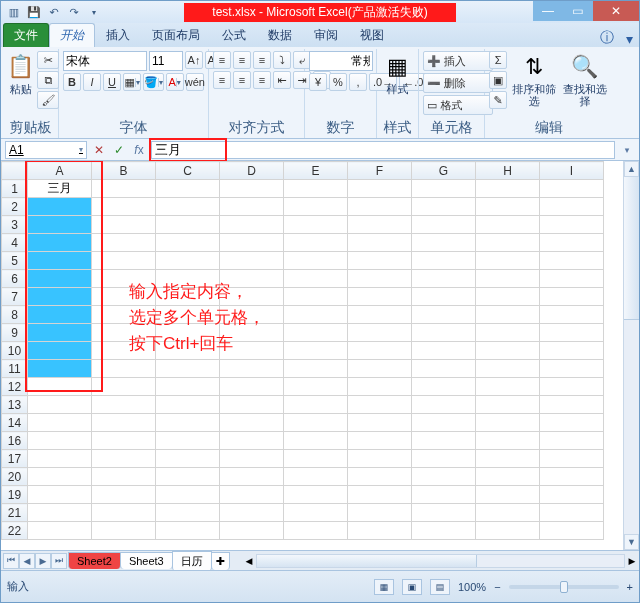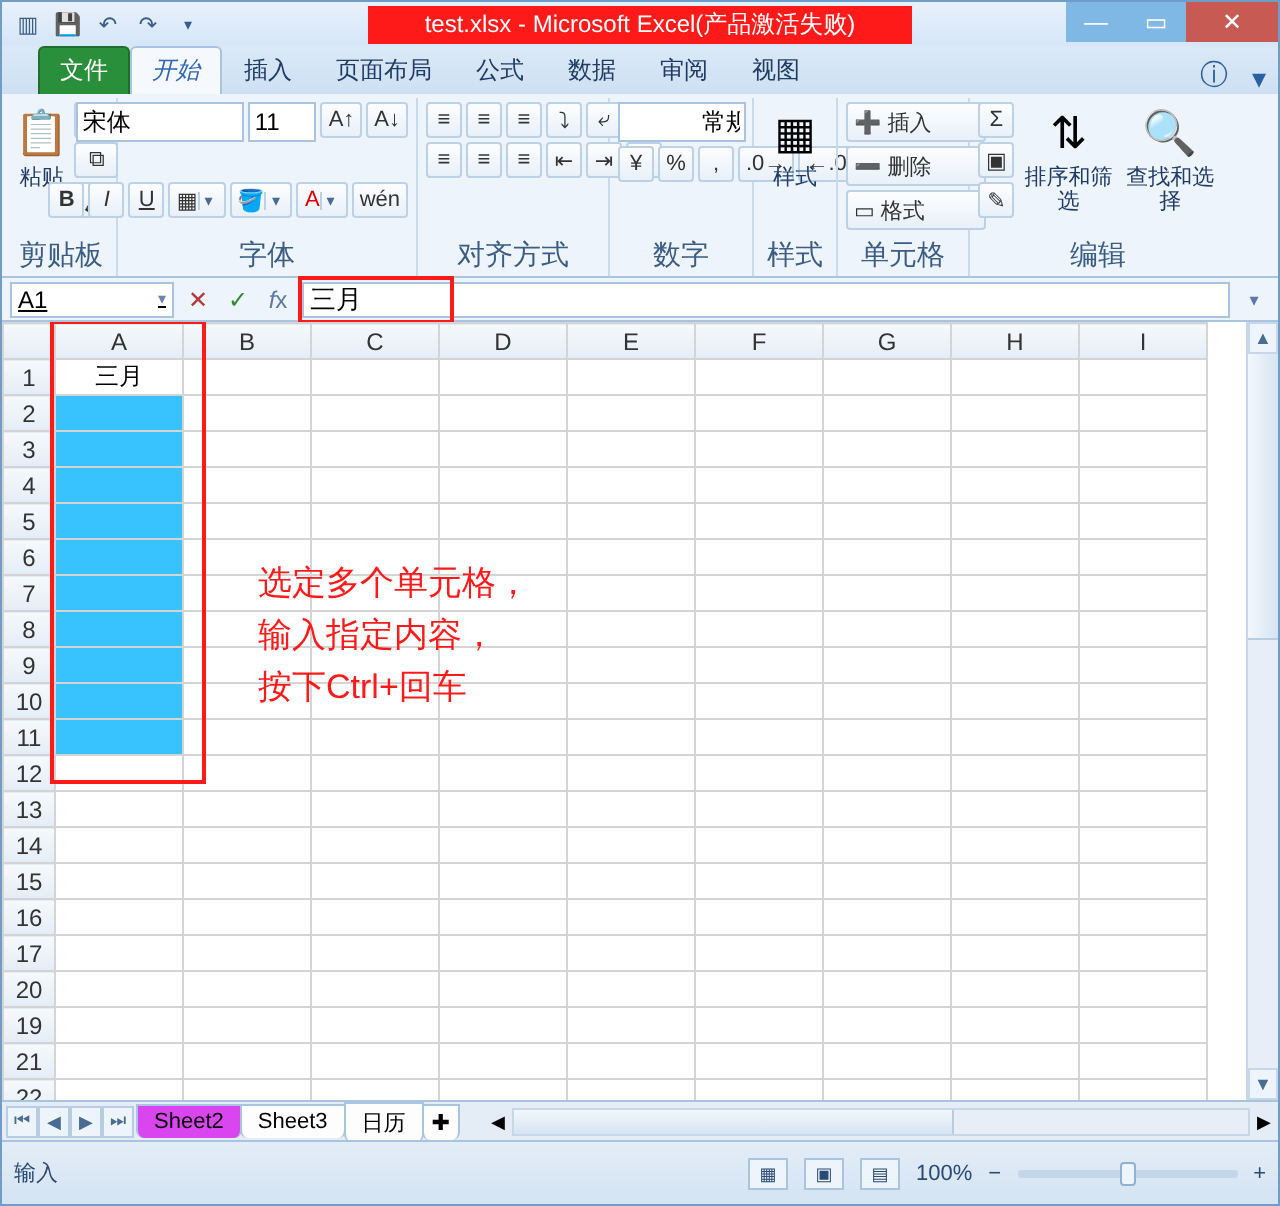--- a/index.html
+++ b/index.html
@@ -8,21 +8,21 @@
   .titlebar { height: 22px; display: flex; align-items: center; background: linear-gradient(#e8f1fb,#d6e6f7); position: relative; }
   .titlebar .qat { display: flex; align-items: center; gap: 2px; padding-left: 4px; }
   .titlebar .qat .ico { width: 18px; height: 18px; display: flex; align-items: center; justify-content: center; border: 1px solid transparent; border-radius: 2px; font-size: 11px; color: #3b5d84; cursor: pointer; }
   .title-center { position: absolute; left: 0; right: 0; display: flex; justify-content: center; pointer-events: none; }
   .title-center .red { background: #ff1a1a; color: #fff; padding: 1px 28px; font-size: 12px; pointer-events: auto; }
   .winbtns { position: absolute; right: 0; display: flex; height: 22px; }
   .winbtns div { width: 30px; height: 20px; display: flex; align-items: center; justify-content: center; color: #fff; font-size: 12px; cursor: pointer; }
   .winbtns .min { background: #7fb8e5; }
   .winbtns .max { background: #7fb8e5; }
   .winbtns .close { background: #c85a54; width: 46px; }
-  .tabs { height: 24px; display: flex; align-items: flex-end; background: linear-gradient(#dbe9f7,#cde0f2); padding-left: 18px; }
+  .tabs { height: 24px; display: flex; align-items: flex-end; background: linear-gradient(#dbe9f7,#cde0f2); padding-left: 2px; }
   .tabs .tab { padding: 3px 10px 3px; font-size: 12px; color: #1f3b66; cursor: pointer; border: 1px solid transparent; border-bottom: none; border-radius: 3px 3px 0 0; }
   .tabs .tab.file { background: #2a8f3a; color: #fff; border-color: #1f6f2c; }
   .tabs .tab.active { background: #f5f9fd; border-color: #a9c4e0; color: #3067b0; font-style: italic; }
   .tabs .spacer { flex: 1; }
   .tabs .help { color: #2d5fa3; padding: 0 6px; font-size: 14px; cursor: pointer; }
   .ribbon { height: 92px; background: #eef4fb; border-bottom: 1px solid #a9c4e0; display: flex; padding: 2px 2px 0; }
   .grp { border-right: 1px solid #c8dbee; padding: 2px 4px 0 4px; display: flex; flex-direction: column; justify-content: space-between; }
   .grp .body { display: flex; gap: 3px; align-items: flex-start; }
   .grp .lbl { font-size: 14px; color: #3b5d84; text-align: center; padding: 1px 0; position: relative; }
   .col { display: flex; flex-direction: column; gap: 2px; }
@@ -54,21 +54,21 @@
   table.cells th.rowh { width: 26px; height: 18px; text-align: center; }
   table.cells td { width: 64px; height: 18px; text-align: center; }
   .sel { background: #38c3ff !important; }
   .sel.first { background: #fff !important; }
   .redsel { position: absolute; border: 2px solid #ff1a1a; pointer-events: none; }
   .annot { position: absolute; color: #ff1a1a; font-size: 17px; line-height: 26px; pointer-events: none; }
   .sheettabs { height: 20px; display: flex; align-items: center; background: #e4ecf5; border-top: 1px solid #a9c4e0; font-size: 11px; }
   .sheettabs .nav { display: flex; gap: 0; padding: 0 2px; }
   .sheettabs .nav div { width: 16px; height: 16px; display: flex; align-items: center; justify-content: center; border: 1px solid #b7cde3; background: #eef4fb; color: #4a6b92; cursor: pointer; font-size: 9px; }
   .sheettabs .tab { padding: 2px 8px; border: 1px solid #a9c4e0; border-bottom: none; background: #fdfdfe; margin-left: -1px; cursor: pointer; border-radius: 0 0 4px 4px; }
-  .sheettabs .tab.active { background: #d946ef; }
+  .sheettabs .tab.active { background: #ef4444; }
   .sheettabs .hscroll { flex: 1; margin-left: 12px; display: flex; align-items: center; }
   .sheettabs .hscroll .track { flex: 1; height: 14px; background: #e8eef7; border: 1px solid #c8d7e8; position: relative; }
   .sheettabs .hscroll .thumb { position: absolute; left: 0; width: 60%; height: 100%; background: linear-gradient(#f3f7fc,#d6e4f2); border-right: 1px solid #b7cde3; }
   .status { height: 32px; background: linear-gradient(#e3edf7,#d4e3f2); border-top: 1px solid #a9c4e0; display: flex; align-items: center; font-size: 11px; color: #2a4a74; padding: 0 6px; gap: 8px; }
   .status .spacer { flex: 1; }
   .status .viewbtn { width: 20px; height: 16px; border: 1px solid #a9c4e0; background: #eef4fb; cursor: pointer; display: flex; align-items: center; justify-content: center; font-size: 9px; }
   .status .slider { width: 110px; height: 4px; background: #c4d6e8; position: relative; border-radius: 2px; }
   .status .slider .th { position: absolute; left: 50%; top: -4px; width: 8px; height: 12px; background: #eef4fb; border: 1px solid #8fb1d2; border-radius: 2px; transform: translateX(-50%); }
   .vscroll { width: 16px; background: #e8eef7; border-left: 1px solid #c8d7e8; display: flex; flex-direction: column; }
   .vscroll .btn { height: 16px; border: 1px solid #c8d7e8; background: #eef4fb; font-size: 9px; display: flex; align-items: center; justify-content: center; color: #4a6b92; cursor: pointer; }
@@ -124,21 +124,21 @@
           <div class="rbtn sm">✂</div>
           <div class="rbtn sm">⧉</div>
           <div class="rbtn sm">🖌</div>
         </div>
       </div>
       <div class="lbl">剪贴板</div>
     </div>
 
     <div class="grp" style="width:150px;">
       <div class="body">
-          <div class="col" style="width:100%;gap:20px;align-items:flex-end;">
+          <div class="col" style="width:100%;gap:2px;">
         <div class="row">
           <input class="fake" style="width: 84px;" value="宋体">
           <input class="fake" style="width: 34px;" value="11">
           <div class="rbtn sm">A↑</div>
           <div class="rbtn sm">A↓</div>
         </div>
         <div class="row">
           <div class="rbtn sm" style="font-weight:bold;">B</div>
           <div class="rbtn sm" style="font-style:italic;">I</div>
           <div class="rbtn sm" style="text-decoration:underline;">U</div>
@@ -430,32 +430,20 @@
               <td class=""></td>
               <td class=""></td>
               <td class=""></td>
               <td class=""></td>
               <td class=""></td>
               <td class=""></td>
               <td class=""></td>
               <td class=""></td>
             </tr>
             <tr>
-              <th class="rowh">15</th>
-              <td class=""></td>
-              <td class=""></td>
-              <td class=""></td>
-              <td class=""></td>
-              <td class=""></td>
-              <td class=""></td>
-              <td class=""></td>
-              <td class=""></td>
-              <td class=""></td>
-            </tr>
-            <tr>
               <th class="rowh">16</th>
               <td class=""></td>
               <td class=""></td>
               <td class=""></td>
               <td class=""></td>
               <td class=""></td>
               <td class=""></td>
               <td class=""></td>
               <td class=""></td>
               <td class=""></td>
@@ -517,22 +505,22 @@
               <td class=""></td>
               <td class=""></td>
               <td class=""></td>
               <td class=""></td>
               <td class=""></td>
             </tr>
           </tbody>
         </table>
       <div class="redsel" style="left:24px; top:-1px; width:78px; height:232px;"></div>
       <div class="annot" style="left:128px; top:118px;">
+        <div>输入指定内容，</div>
         <div>选定多个单元格，</div>
-        <div>输入指定内容，</div>
         <div>按下Ctrl+回车</div>
       </div>
     </div>
     <div class="vscroll">
       <div class="btn">▲</div>
       <div class="track">
           <div class="thumb"></div>
         </div>
       <div class="btn">▼</div>
     </div>

